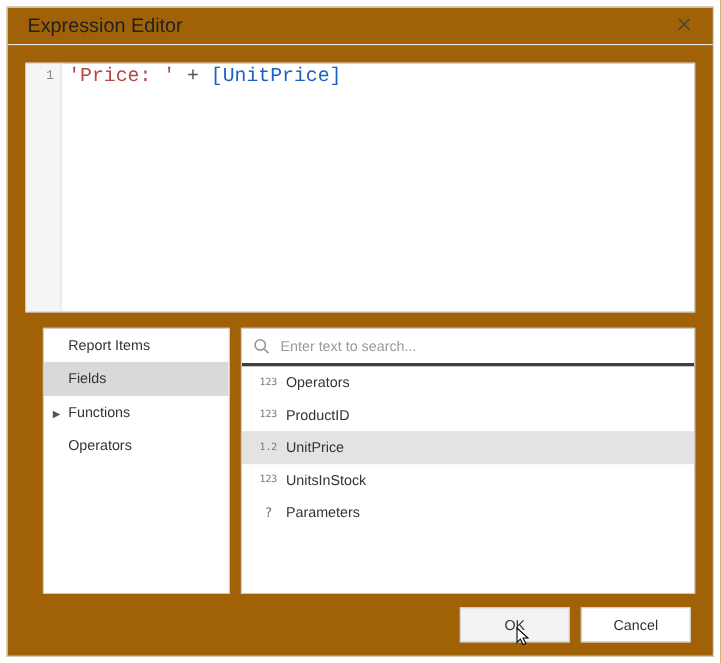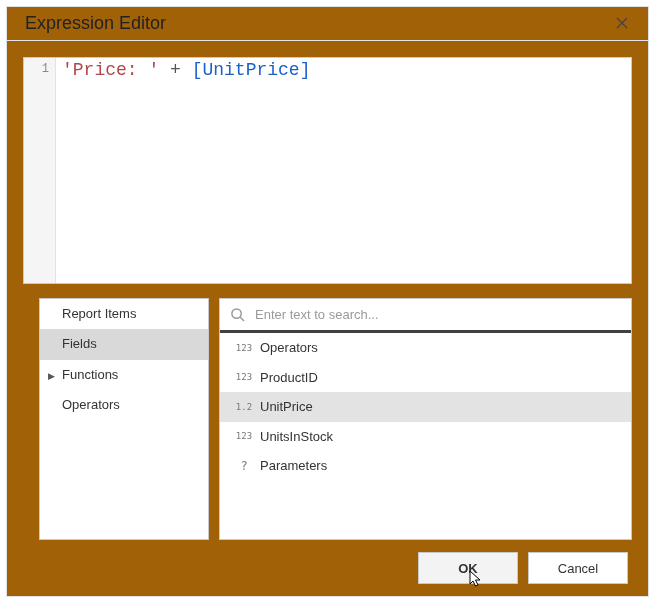--- a/index.html
+++ b/index.html
@@ -167,21 +167,21 @@
   }
   .btn {
     width: 100px;
     height: 32px;
     border: 1px solid #c9c9c9;
     background: #fff;
     color: #333;
     font-size: 13px;
     cursor: pointer;
   }
-  .btn.primary { background: #f3f3f3; font-weight: bold; }
+  .btn.primary { background: #f3f3f3; }
   .cursor {
     position: absolute;
     right: 148px;
     bottom: -3px;
     pointer-events: none;
   }
 </style>
 </head>
 <body>
 

